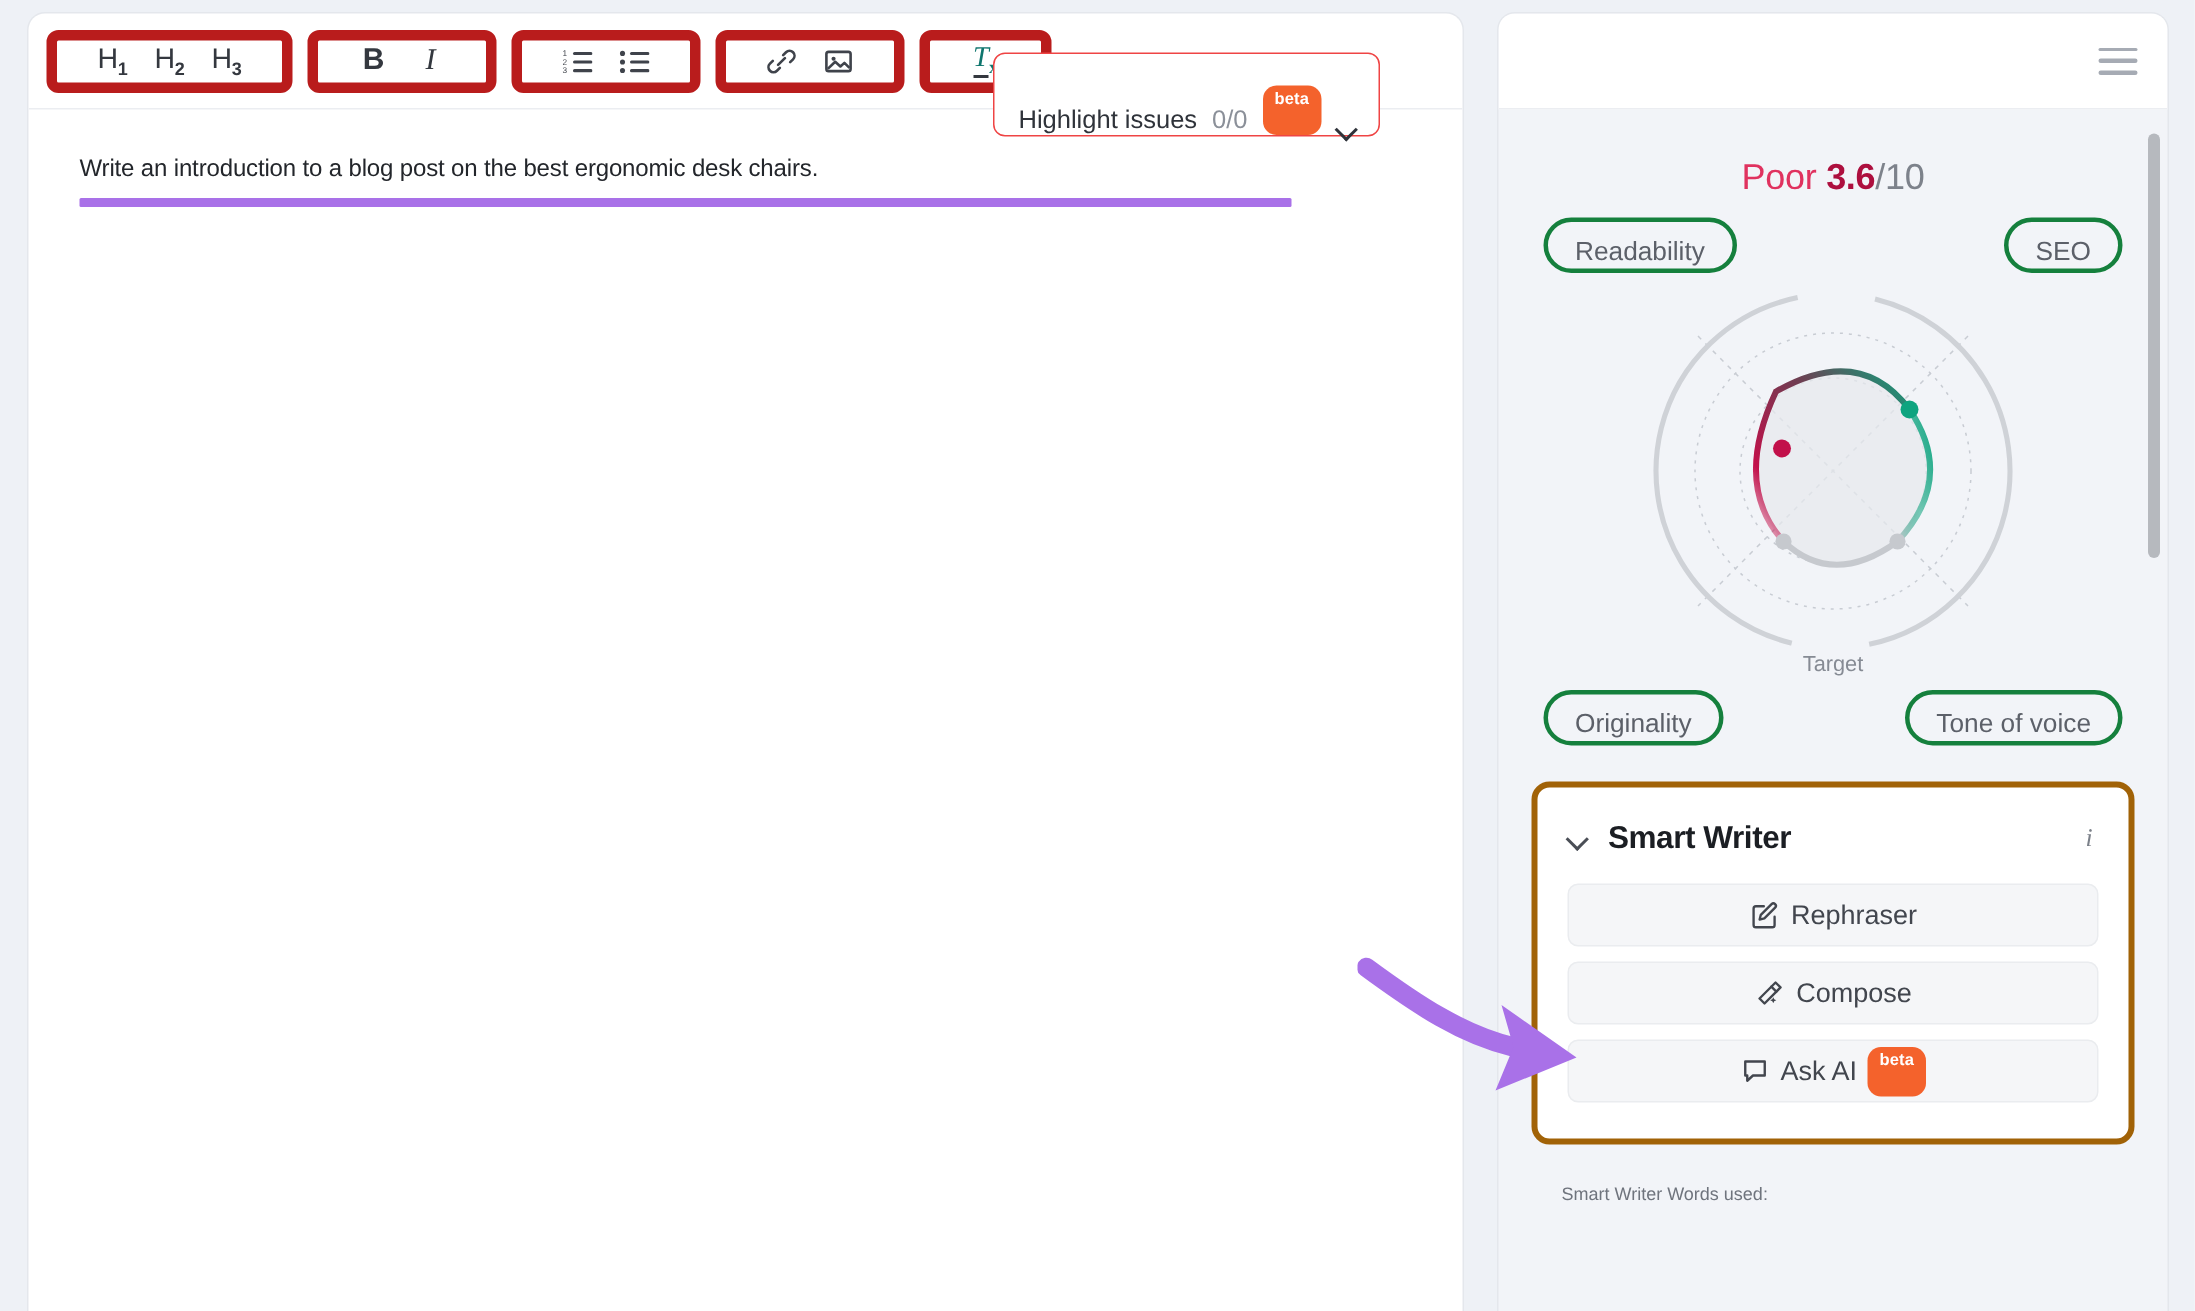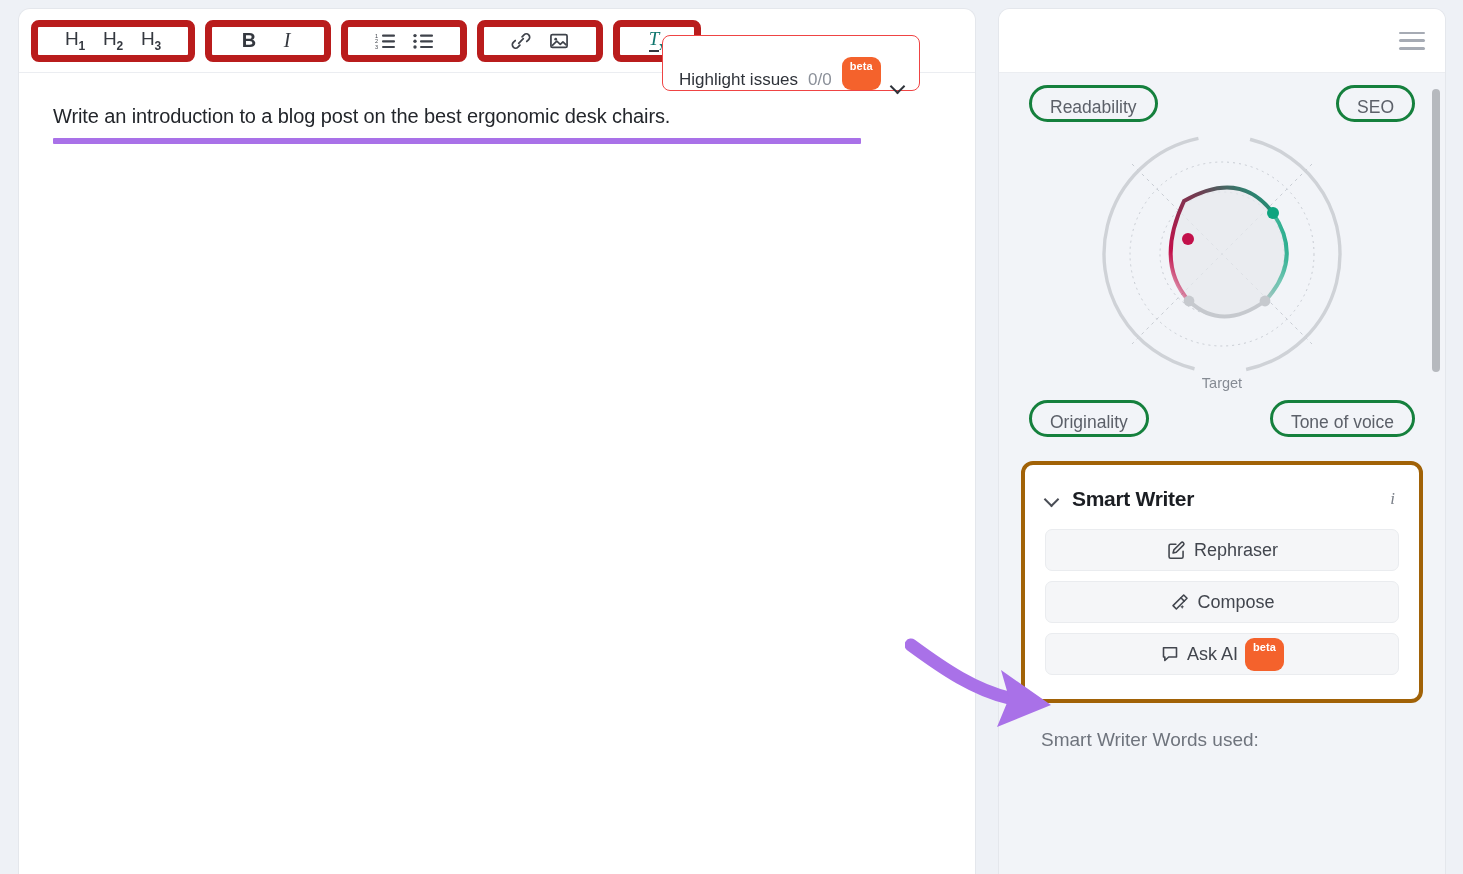--- a/index.html
+++ b/index.html
@@ -94,21 +94,21 @@
     width: 9px; height: 9px;
     border-right: 2.4px solid #2f333a;
     border-bottom: 2.4px solid #2f333a;
     transform: rotate(45deg);
   }
 
   .doc-area {
     padding: 28px 34px 0 34px;
   }
   .doc-line {
-    font-size: 20px;
+    font-size: 16px;
     color: #23262b;
     line-height: 1.5;
     letter-spacing: -0.1px;
   }
   .doc-underline {
     margin-top: 7px;
     height: 6px;
     width: 808px;
     background: #a971e8;
     border-radius: 1px;
@@ -219,21 +219,21 @@
     border: 1px solid #eaecef;
     border-radius: 7px;
     margin-bottom: 10px;
     cursor: pointer;
     font-size: 18px;
     color: #42464e;
   }
   .sw-btn:last-of-type { margin-bottom: 0; text-align: right; }
   .sw-btn svg { display: block; }
   .sw-words {
-    font-size: 19px;
+    font-size: 12px;
     color: #6f747d;
     margin-top: 26px;
     padding-left: 20px;
   }
 
   
   .scrollbar-track {
     position: absolute;
     right: 4px; top: 72px;
     width: 10px; height: 790px;
@@ -351,20 +351,24 @@
     <div class="side-header">
       <div class="hamburger">
         <span></span>
           <span></span>
           <span></span>
       </div>
     </div>
 
     <div class="side-body">
 
+      <div class="score-line">
+        <span class="score-word">Poor</span>
+        <span class="score-val">3.6</span><span class="score-max">/10</span>
+      </div>
 
       <div class="radar-wrap">
 
         <div class="pill pill-readability">Readability</div>
         <div class="pill pill-seo">SEO</div>
         <div class="pill pill-originality">Originality</div>
         <div class="pill pill-tone">Tone of voice</div>
 
         <svg class="radar-svg" width="254" height="256" viewBox="0 0 254 256">
 

